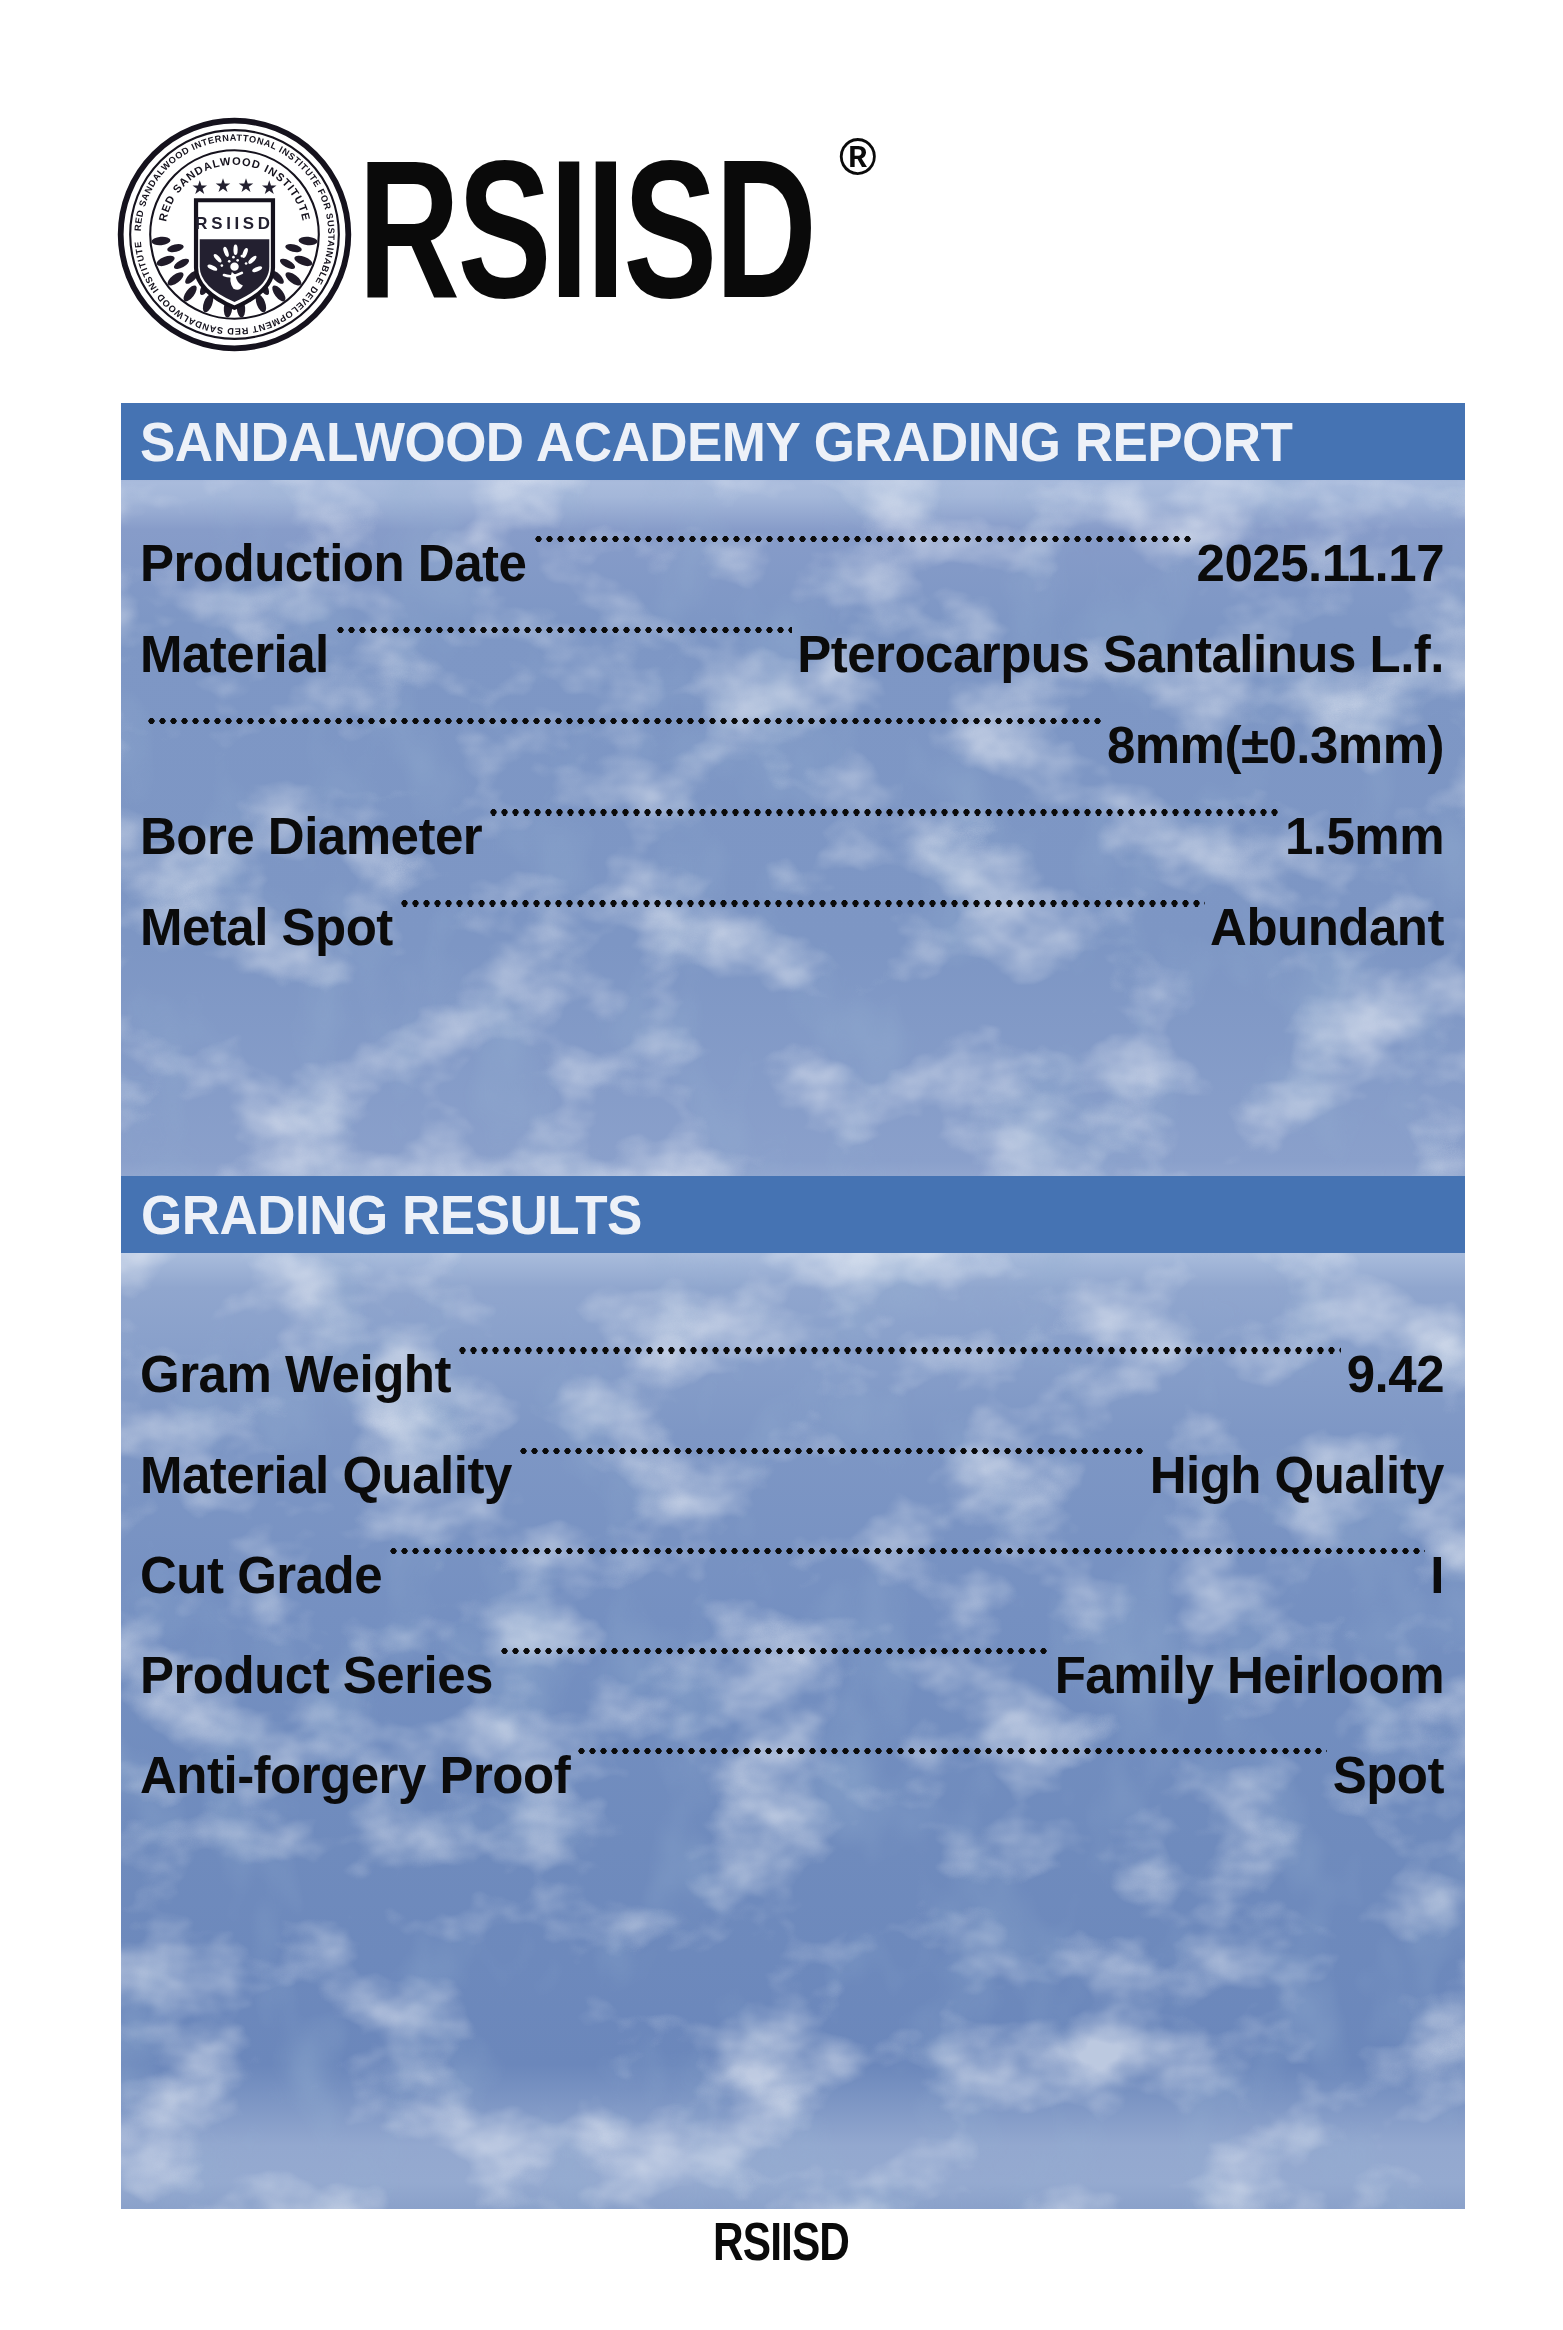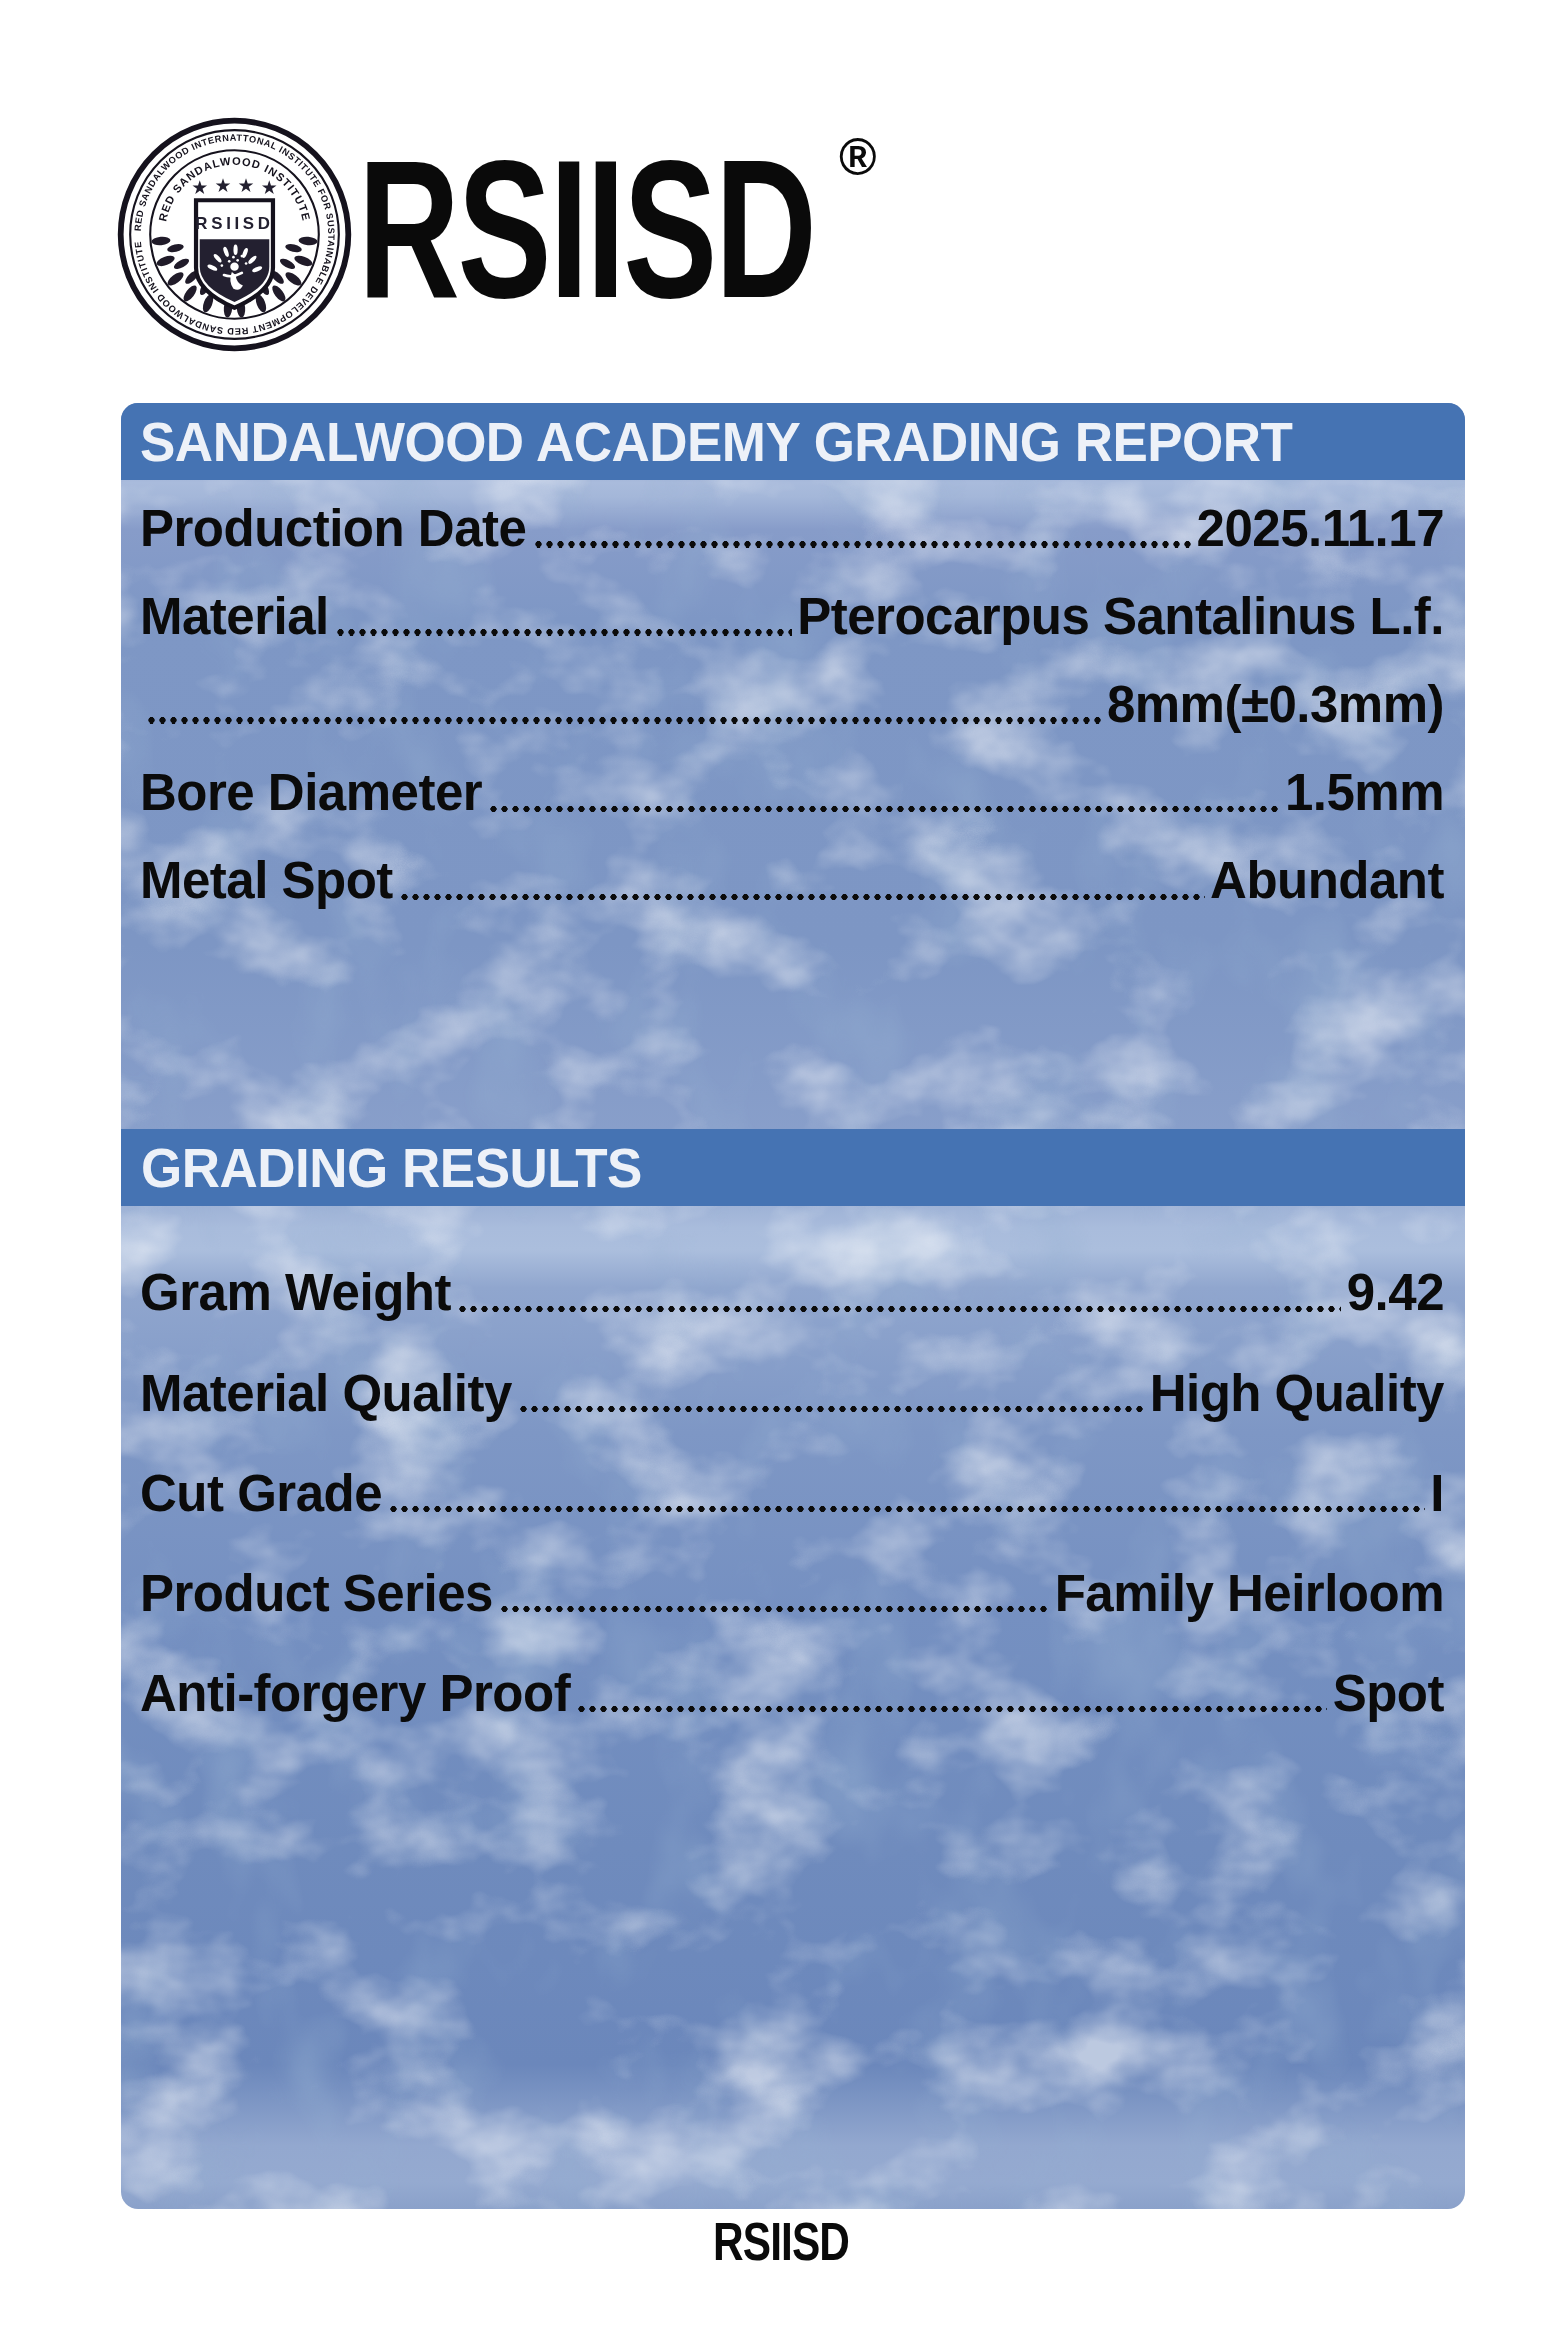--- a/index.html
+++ b/index.html
@@ -13,34 +13,34 @@
             line-height:1;letter-spacing:-3.2px;color:#0a0a0a;
             transform:scaleX(0.72);transform-origin:left top;white-space:nowrap;}
   .regmark{position:absolute;left:839px;top:128px;font-size:51px;font-weight:bold;color:#0a0a0a;}
 
   
   .panel{position:absolute;left:121px;top:403px;width:1344px;height:1806px;overflow:hidden;
     background:linear-gradient(180deg,
       #809ac8 0%, #8da3cf 3.2%, #a9bbdc 4.4%, #a4b7d9 5.2%, #879cc9 7%,
       #7e97c5 12%, #7d96c4 30%, #8aa0cb 42%, #a9bcdc 45.7%, #abbedd 46.9%,
       #90a6ce 49%, #7e97c5 57%, #7590c1 67%, #6f8bbd 80%, #6b87bb 92%,
-      #93a8cf 96.5%, #95aad0 98.5%, #8aa1ca 100%);border-radius:17px;}
+      #93a8cf 96.5%, #95aad0 98.5%, #8aa1ca 100%);}
   .tex{position:absolute;left:0;top:0;width:100%;height:100%;display:block;}
   .content{position:relative;z-index:1;}
 
   .bar{height:77px;background:#4573b3;display:flex;align-items:center;
        padding-left:19px;box-sizing:border-box;}
   .bar span{color:#edf1f8;font-size:53px;font-weight:bold;letter-spacing:-0.5px;
             transform:scaleY(1.06);transform-origin:center;white-space:nowrap;}
   .bar2{margin-top:220px;padding-left:20px;}
 
   .sec1{padding:21px 21px 0 19px;}
   .sec2{padding:59px 21px 0 19px;}
-  .row{display:flex;align-items:flex-end;font-size:51px;font-weight:bold;
-       line-height:1.1;letter-spacing:-0.5px;color:#0b0b0b;}
+  .row{display:flex;font-size:51px;font-weight:bold;
+       line-height:1.1;letter-spacing:-0.5px;color:#0b0b0b;margin-top:35px;}
   .sec1 .row{margin-bottom:32px;}
   .sec2 .row{margin-bottom:44px;}
   .lbl,.val{white-space:nowrap;}
   .leader{flex:1;height:6.3px;margin:0 5.3px 9.5px 6.3px;
     background-image:radial-gradient(circle,#0b0b0b 2.9px,rgba(0,0,0,0) 3.4px);
     background-size:11px 6.3px;background-repeat:repeat-x;background-position:left bottom;}
 
   
   .footer{position:absolute;left:0;top:2211px;width:1563px;text-align:center;}
   .footer-brand{display:inline-block;font-size:53px;font-weight:bold;letter-spacing:-1.1px;

